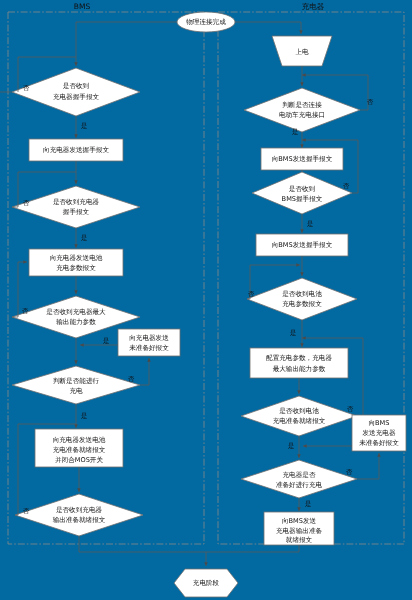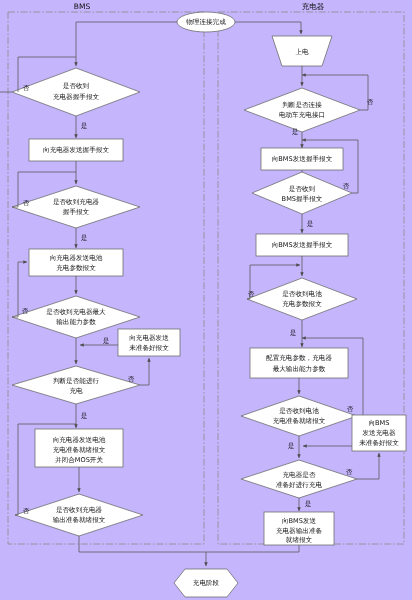--- a/index.html
+++ b/index.html
@@ -1,17 +1,17 @@
 <!DOCTYPE html>
 <html><head>
 <meta charset="utf-8">
 <style>
   html,body{margin:0;padding:0;background:#ffffff;}
   body{font-family:"DejaVu Sans","Liberation Sans",sans-serif;}
-  #page{position:relative;width:412px;height:600px;overflow:hidden;background:#c4b5fd;}
+  #page{position:relative;width:412px;height:600px;overflow:hidden;background:#0369a1;}
   #svg-root{position:absolute;left:0;top:0;width:412px;height:600px;}
   .lane-title{font-size:7.5px;fill:#111;text-anchor:middle;dominant-baseline:middle;}
   .node-text{font-size:6.6px;fill:#111;text-anchor:middle;dominant-baseline:middle;}
   .edge-label{font-size:6.6px;fill:#111;text-anchor:middle;dominant-baseline:middle;}
   .shape{fill:#ffffff;stroke:#6f6f6f;stroke-width:0.8;}
   .lane-box{fill:none;stroke:#8a8a8a;stroke-width:0.8;stroke-dasharray:7 2 1.6 2;}
   .conn{fill:none;stroke:#5a5a5a;stroke-width:0.8;}
 </style>
 </head>
 <body>

